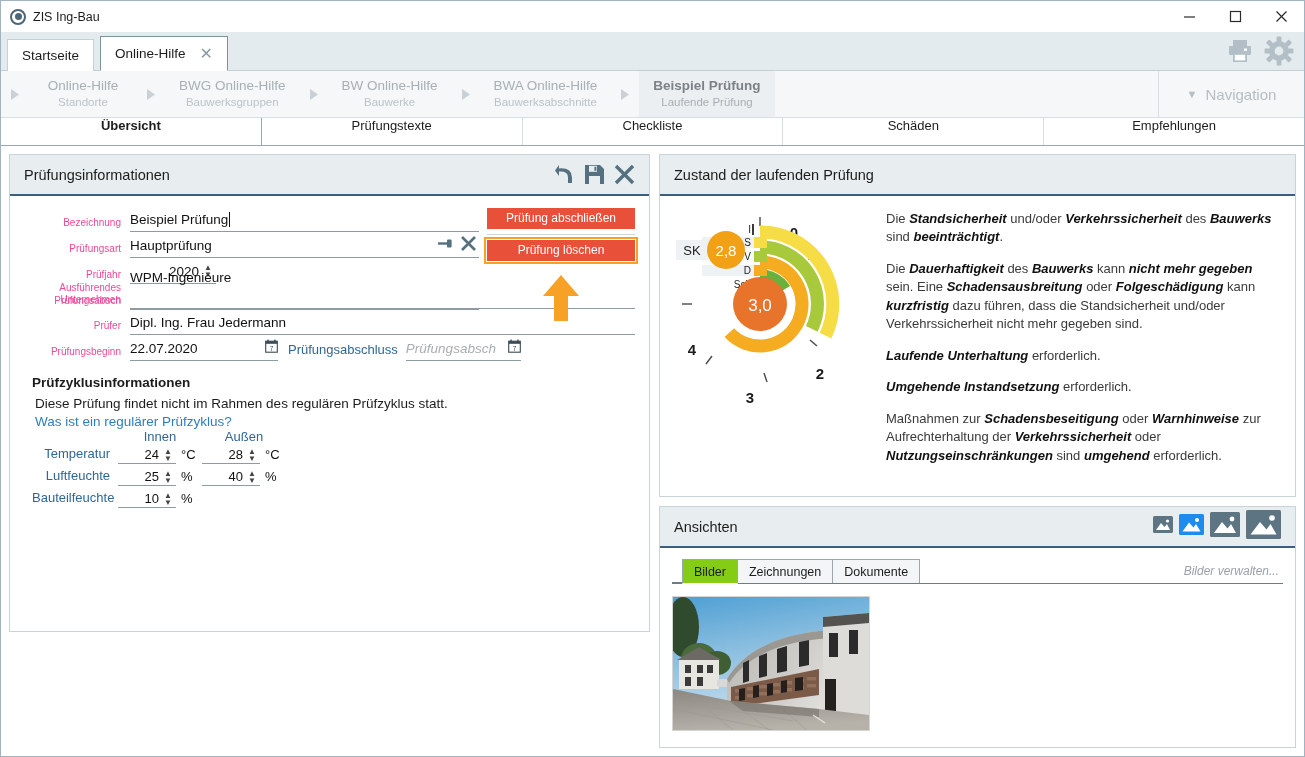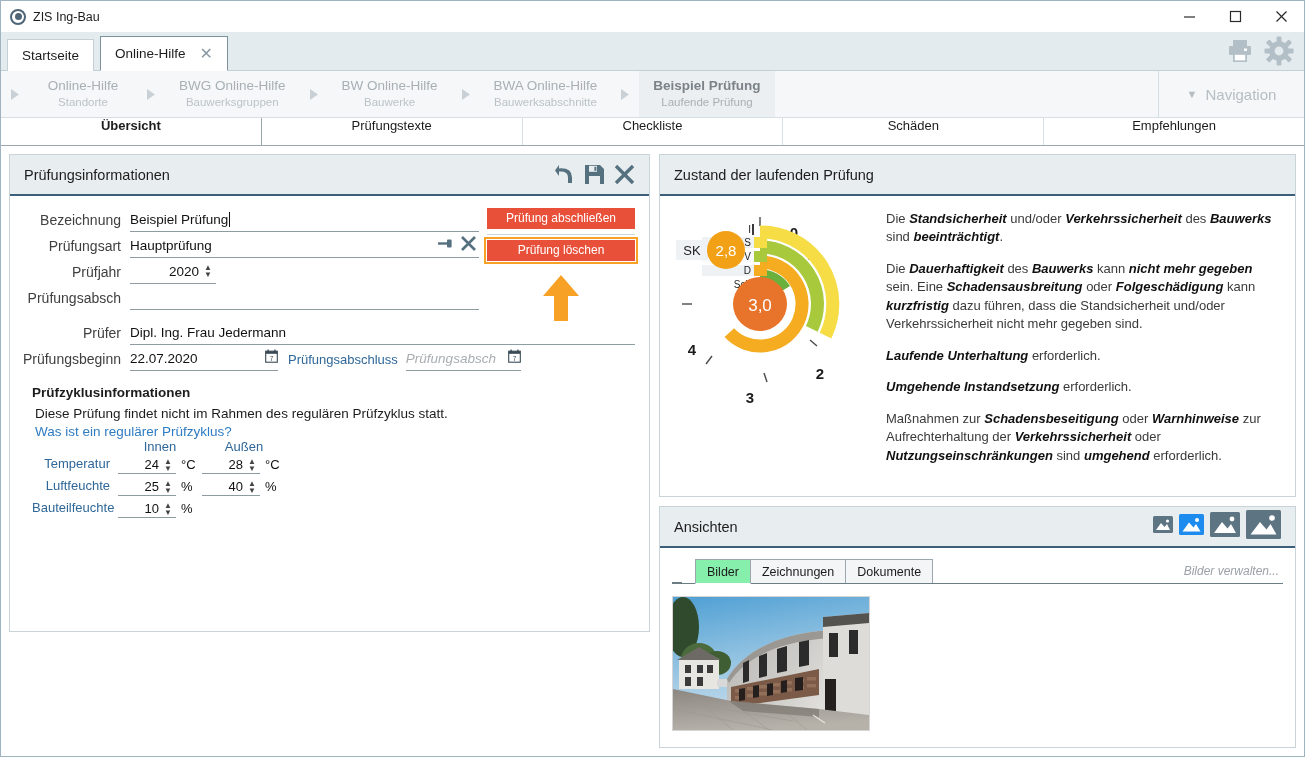--- a/index.html
+++ b/index.html
@@ -206,22 +206,22 @@
   .head-icons svg { display: block; }
 
   
   .panel-body { padding: 12px 14px 14px 8px; flex: 1 1 auto; }
 
   .frow { display: flex; align-items: flex-end; margin-bottom: 2px; }
   .flabel {
     width: 112px;
     text-align: right;
     padding-right: 9px;
-    font-size: 14px;
-    color: #404040;
+    font-size: 10px;
+    color: #ec4899;
     padding-bottom: 4px;
     line-height: 1.15;
   }
   .fline {
     border-bottom: 1px solid #8d9ba3;
     flex: 1 1 auto;
     min-height: 24px;
     display: flex; align-items: center;
     padding-bottom: 1px;
   }
@@ -337,21 +337,21 @@
   .minitabs { display: flex; align-items: flex-end; border-bottom: 1px solid #6d7d86; }
   .minitab {
     font-size: 12.5px;
     padding: 5px 11px 4px;
     border: 1px solid #9aa7ae;
     border-bottom: none;
     background: #f3f5f6;
     color: #1c1c1c;
     margin-right: -1px;
   }
-  .minitab.active { background: #86efac; position: relative; top: 1px; border-bottom: 1px solid #ffffff; margin-left: 13px; }
+  .minitab.active { background: #84cc16; position: relative; top: 1px; border-bottom: 1px solid #ffffff; }
   .minitabs .spacer { flex: 1 1 auto; border: none; }
   .manage-link {
     font-size: 12px; font-style: italic; color: #9aa2a7;
     padding: 0 4px 5px 0; align-self: flex-end;
   }
   .thumb {
     width: 198px; height: 135px;
     margin-top: 12px;
     border: 1px solid #d5d5d5;
     overflow: hidden;
@@ -581,20 +581,29 @@
               <button class="btn-red">Prüfung abschließen</button>
               <div style="height:6px; border-bottom:1px solid #cfd6da;"></div>
               <button class="btn-red highlighted" style="margin-top:5px;">Prüfung löschen</button>
               <div class="arrow-up">
                 <div class="head"></div>
                   <div class="shaft"></div>
               </div>
             </div>
           </div>
 
+          <div class="frow" style="margin-top:-52px;">
+            <div class="flabel">
+              <span>Ausführendes</span><br>
+              <span>Unternehmen</span>
+            </div>
+            <div class="fline" style="align-items:flex-start; min-height:40px;">
+              <span class="fval" style="padding-top:1px;">WPM-Ingenieure</span>
+            </div>
+          </div>
 
           <div class="frow">
             <div class="flabel">Prüfer</div>
             <div class="fline">
               <span class="fval">Dipl. Ing. Frau Jedermann</span>
             </div>
           </div>
 
           <div class="frow">
             <div class="flabel">Prüfungsbeginn</div>

